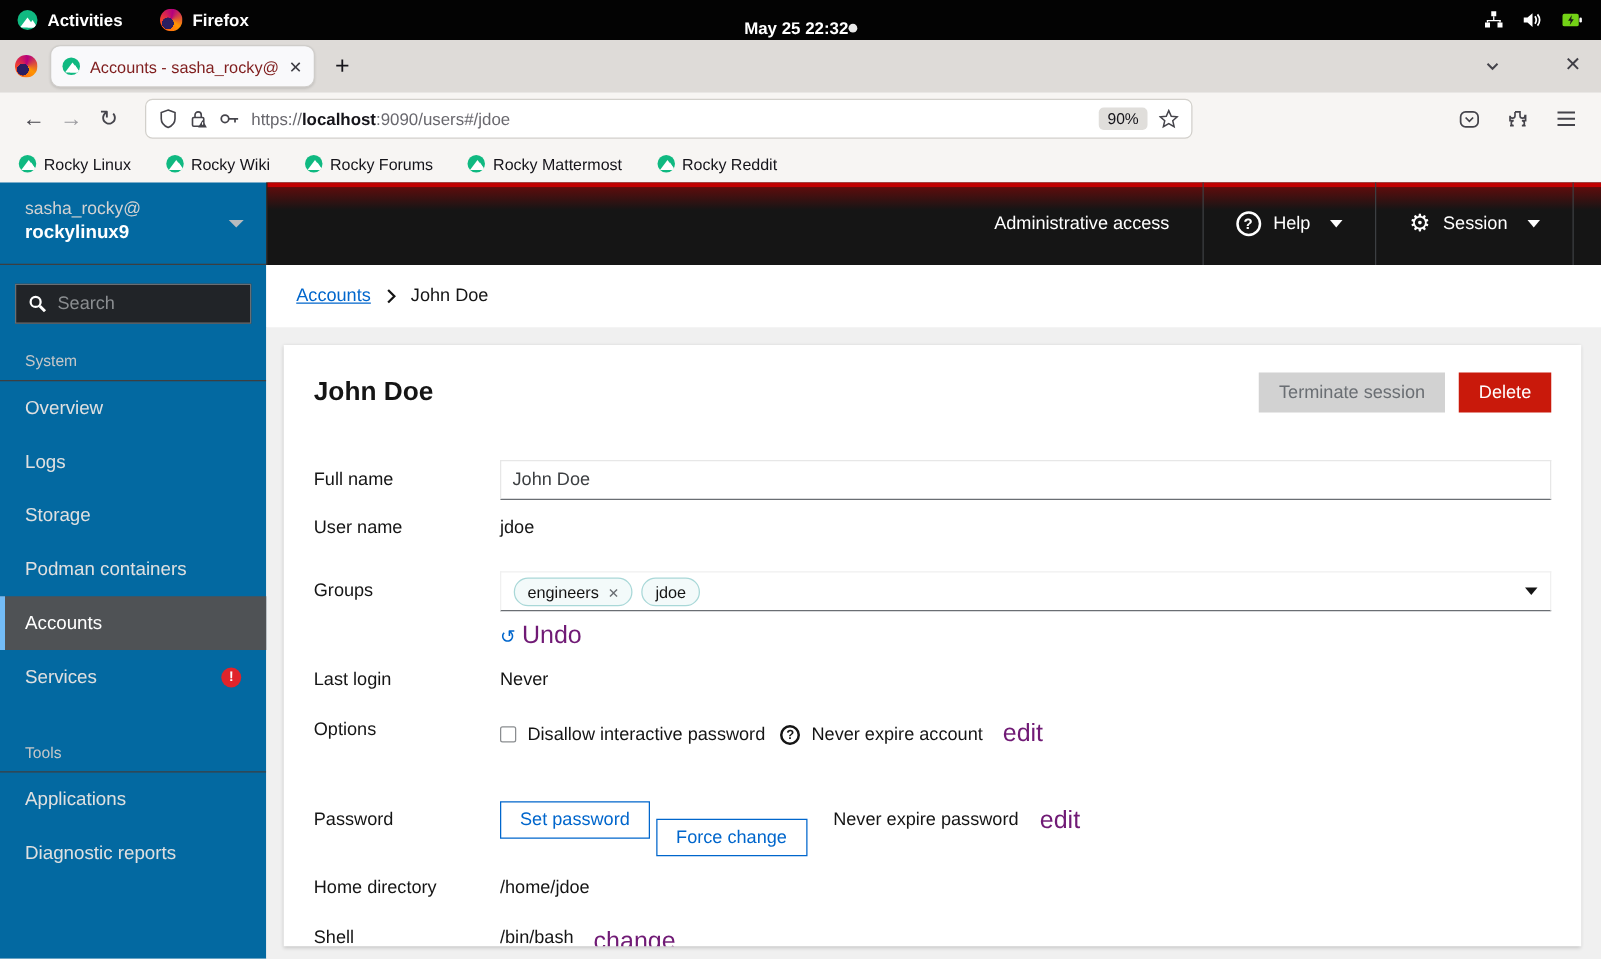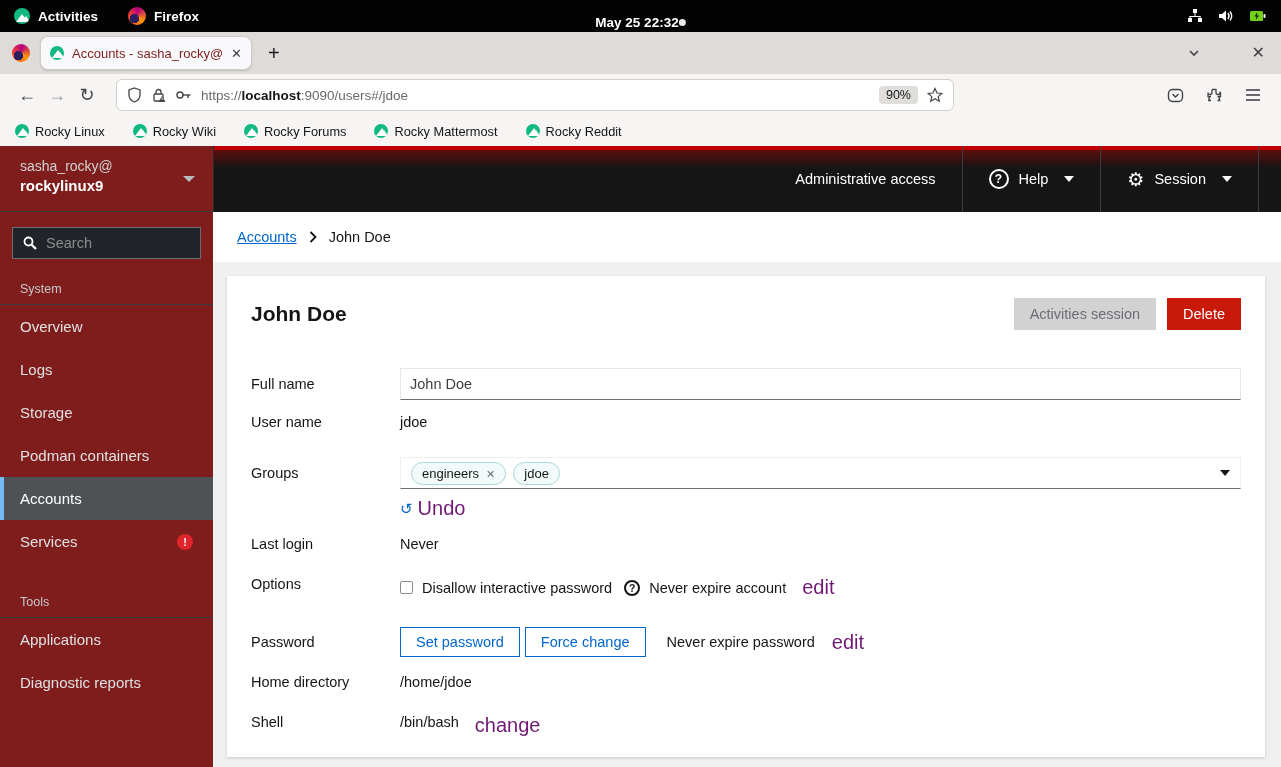--- a/index.html
+++ b/index.html
@@ -47,21 +47,21 @@
   .nav-right{margin-left:auto;display:flex;align-items:center;gap:22px;padding-right:8px;}
 
   
   .ff-bookmarks{height:30px;background:#f7f5f3;display:flex;align-items:center;gap:28px;padding:0 15px;}
   .bm{display:flex;align-items:center;gap:6px;font-size:12.8px;color:#15141a;}
 
   
   .app{display:flex;height:621px;}
 
   
-  .sidebar{width:213px;background:#7f1d1d;flex:none;display:flex;flex-direction:column;color:#e0e0e0;}
+  .sidebar{width:213px;background:#0369a1;flex:none;display:flex;flex-direction:column;color:#e0e0e0;}
   .host{height:66px;padding:12px 20px;border-bottom:1px solid #3c3f42;position:relative;}
   .host-user{font-size:14px;color:#d2d2d2;}
   .host-name{font-size:15px;font-weight:700;color:#fff;margin-top:3px;}
   .caret{width:0;height:0;border-left:6px solid transparent;border-right:6px solid transparent;border-top:6px solid #b8bbbe;}
   .host .caret{position:absolute;right:18px;top:30px;}
   .search-wrap{padding:15px 12px 0;}
   .searchbox{height:32px;border:1px solid #6a6e73;background:#212428;display:flex;align-items:center;gap:9px;padding:0 10px;}
   .searchbox input{background:transparent;border:none;outline:none;color:#d2d2d2;font-size:14.5px;width:130px;font-family:inherit;}
   .searchbox input::placeholder{color:#8a8d90;}
   .nav-section{margin-top:17px;}
@@ -348,21 +348,21 @@
           </svg>
       </span>
       <span class="bc-cur">John Doe</span>
     </div>
 
     <div class="content">
       <div class="card">
         <div class="card-head">
           <div class="page-title">John Doe</div>
           <div class="head-actions">
-            <button class="btn btn-disabled">Activities session</button>
+            <button class="btn btn-disabled">Terminate session</button>
             <button class="btn btn-danger">Delete</button>
           </div>
         </div>
 
         <div class="form">
 
           <div class="frow" style="margin-bottom:14px;">
             <div class="flabel lh32">Full name</div>
             <input class="finput" value="John Doe" style="">
           </div>
@@ -404,21 +404,21 @@
               <span class="fval">Disallow interactive password</span>
               <span class="qcirc">?</span>
               <span class="fval">Never expire account</span>
               <a class="link" href="#" style="margin-left:7px;">edit</a>
             </div>
           </div>
 
           <div class="frow" style="margin-bottom:17px;align-items:center;">
             <div class="flabel">Password</div>
             <button class="btn-secondary">Set password</button>
-            <button class="btn-secondary" style="margin-left:5px;">Force change</button>
+            <button class="btn-secondary" style="margin-left:5px;margin-top:28px;">Force change</button>
             <span class="fval" style="margin-left:21px;">Never expire password</span>
             <a class="link" href="#" style="margin-left:17px;">edit</a>
           </div>
 
           <div class="frow" style="margin-bottom:24px;">
             <div class="flabel">Home directory</div>
             <div class="fval">/home/jdoe</div>
           </div>
 
           <div class="frow">

